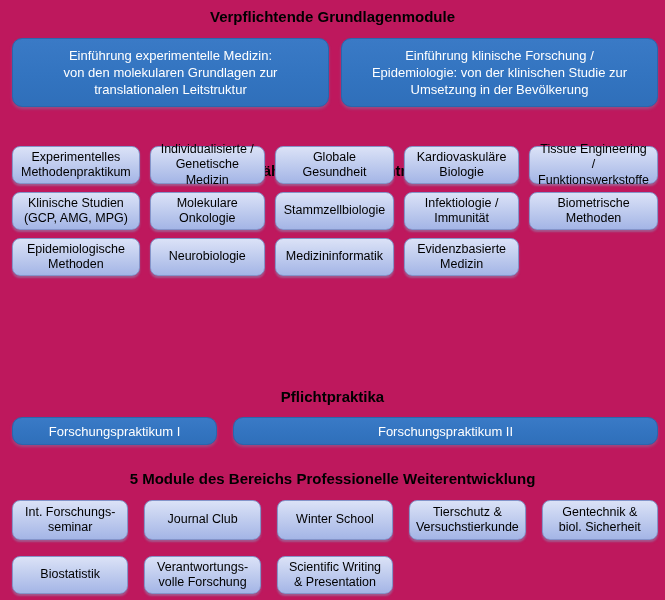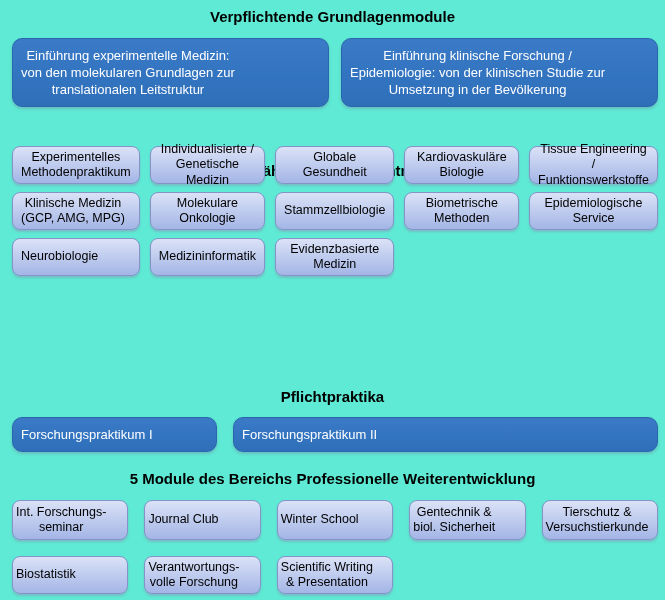--- a/index.html
+++ b/index.html
@@ -5,21 +5,21 @@
   html, body {
     margin: 0;
     padding: 0;
     background: #ffffff;
     font-family: "Liberation Sans", sans-serif;
   }
   .page {
     position: relative;
     width: 665px;
     height: 600px;
-    background: #5eead4;
+    background: #be185d;
     overflow: hidden;
   }
   .sec-title {
     position: absolute;
     left: 0;
     width: 665px;
     text-align: center;
     font-size: 15px;
     font-weight: bold;
     color: #000000;
@@ -28,20 +28,21 @@
   }
   .t1 { top: 8px; }
   .t2 { top: 122px; margin-top: 40px; }
   .t3 { top: 388px; }
   .t4 { top: 470px; }
 
   .box {
     box-sizing: border-box;
     display: flex;
     align-items: center;
+    justify-content: center;
     text-align: center;
     padding: 2px 8px;
   }
   .lbl {
     white-space: pre-line;
     display: block;
   }
 
   .dark {
     background: linear-gradient(180deg, #3a7ac6 0%, #3374c0 55%, #2f6fba 100%);
@@ -83,21 +84,21 @@
     grid-auto-rows: 38px;
     column-gap: 10px;
     row-gap: 8px;
   }
 
   .row-praktika {
     position: absolute;
     left: 12px;
     top: 417px;
     width: 646px;
-    height: 35px;
+    height: 28px;
     display: flex;
     gap: 16px;
   }
   .row-praktika .p1 { width: 205px; }
   .row-praktika .p2 { flex: 1; }
 
   .grid-weiter {
     position: absolute;
     left: 12px;
     top: 500px;
@@ -144,34 +145,37 @@
       <span class="lbl">Globale Gesundheit</span>
     </div>
     <div class="box light">
       <span class="lbl">Kardiovaskuläre Biologie</span>
     </div>
     <div class="box light">
       <span class="lbl">Tissue Engineering /
 Funktionswerkstoffe</span>
     </div>
     <div class="box light">
-      <span class="lbl">Klinische Medizin
+      <span class="lbl">Klinische Studien
 (GCP, AMG, MPG)</span>
     </div>
     <div class="box light">
       <span class="lbl">Molekulare Onkologie</span>
     </div>
     <div class="box light">
       <span class="lbl">Stammzellbiologie</span>
     </div>
     <div class="box light">
+      <span class="lbl">Infektiologie / Immunität</span>
+    </div>
+    <div class="box light">
       <span class="lbl">Biometrische Methoden</span>
     </div>
     <div class="box light">
-      <span class="lbl">Epidemiologische Service</span>
+      <span class="lbl">Epidemiologische Methoden</span>
     </div>
     <div class="box light">
       <span class="lbl">Neurobiologie</span>
     </div>
     <div class="box light">
       <span class="lbl">Medizininformatik</span>
     </div>
     <div class="box light">
       <span class="lbl">Evidenzbasierte Medizin</span>
     </div>
@@ -193,28 +197,28 @@
       <span class="lbl">Int. Forschungs-
 seminar</span>
     </div>
     <div class="box light">
       <span class="lbl">Journal Club</span>
     </div>
     <div class="box light">
       <span class="lbl">Winter School</span>
     </div>
     <div class="box light">
+      <span class="lbl">Tierschutz &amp;
+Versuchstierkunde</span>
+    </div>
+    <div class="box light">
       <span class="lbl">Gentechnik &amp;
 biol. Sicherheit</span>
     </div>
     <div class="box light">
-      <span class="lbl">Tierschutz &amp;
-Versuchstierkunde</span>
-    </div>
-    <div class="box light">
       <span class="lbl">Biostatistik</span>
     </div>
     <div class="box light">
       <span class="lbl">Verantwortungs-
 volle Forschung</span>
     </div>
     <div class="box light">
       <span class="lbl">Scientific Writing
 &amp; Presentation</span>
     </div>

